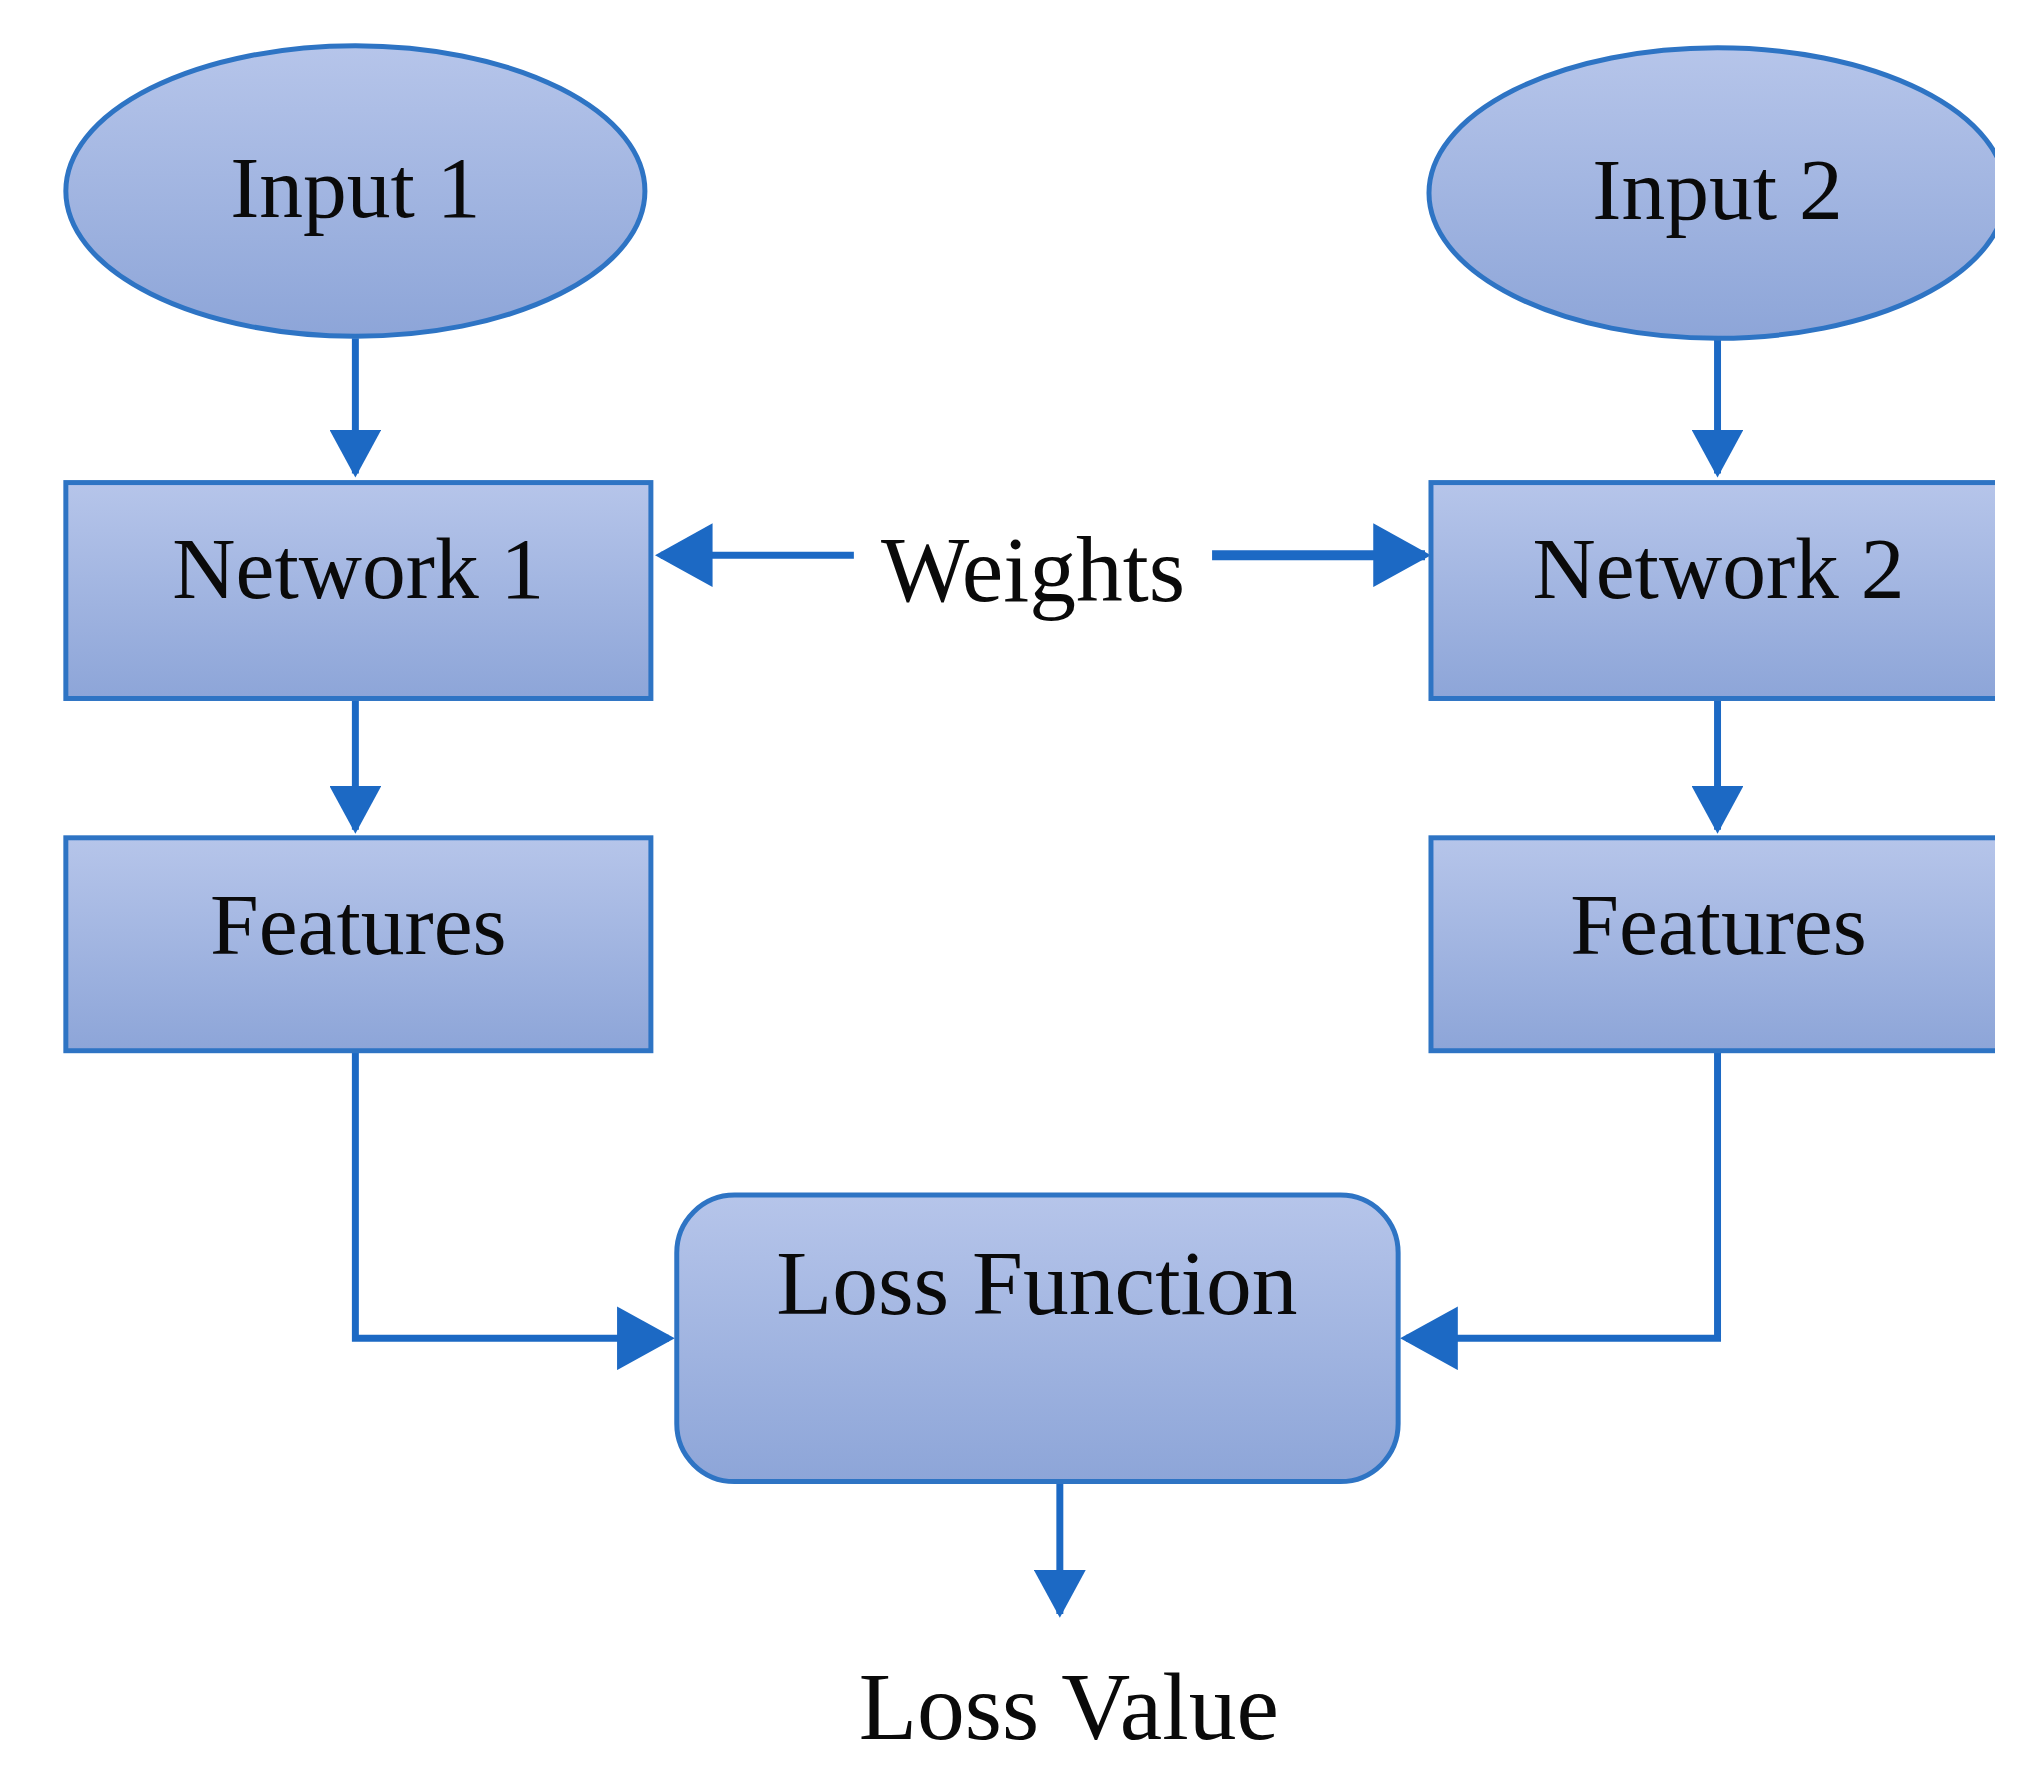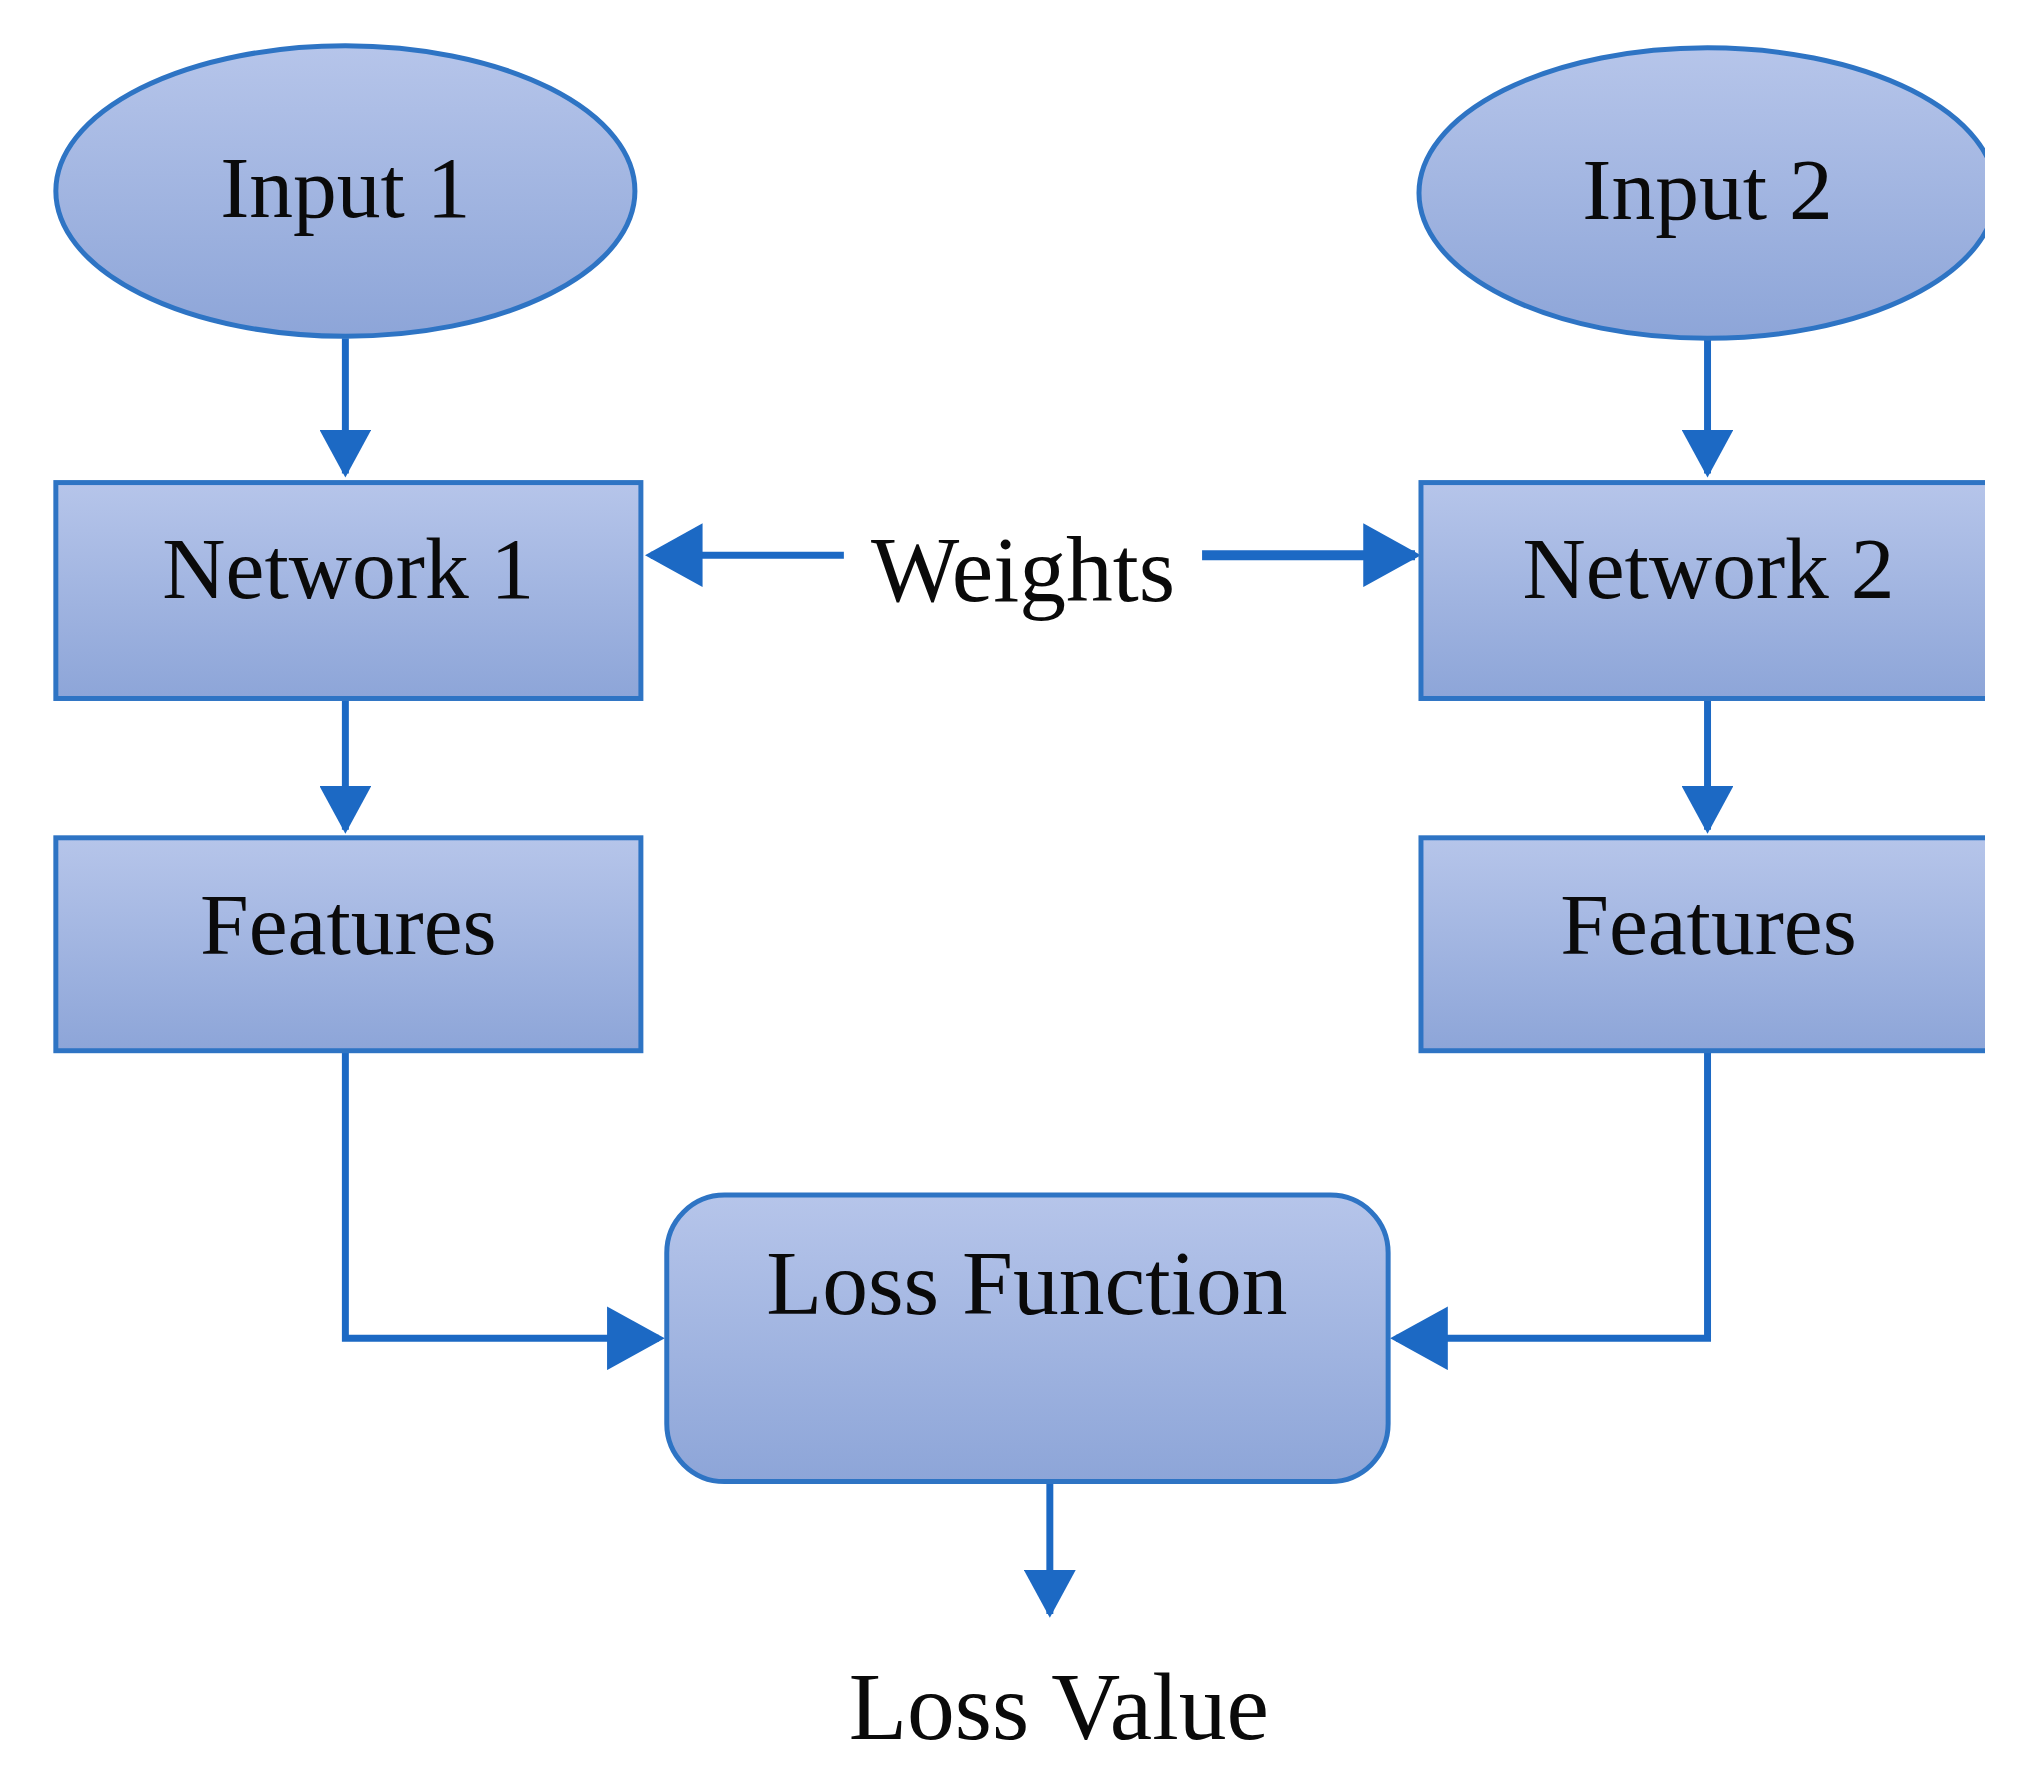--- a/index.html
+++ b/index.html
@@ -6,20 +6,21 @@
     margin: 0;
     padding: 0;
     background: #ffffff;
   }
   .stage {
     position: relative;
     width: 1985px;
     height: 1792px;
     background: #ffffff;
     overflow: hidden;
+    margin-left: 10px;
   }
   svg {
     display: block;
   }
   text {
     font-family: "Liberation Serif", "DejaVu Serif", serif;
     fill: #0a0a0a;
   }
 </style>
 </head>

